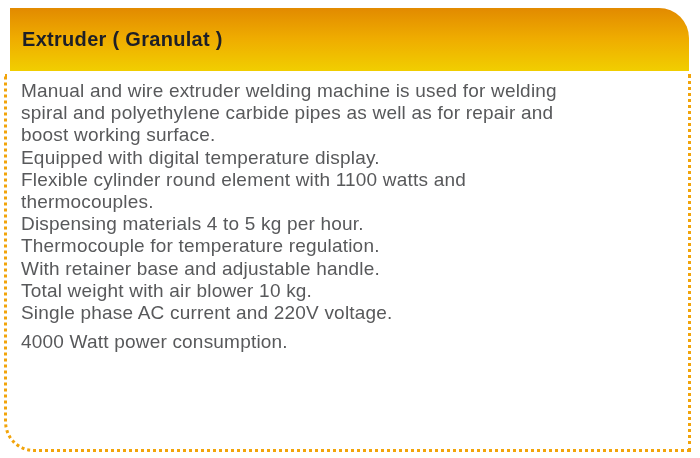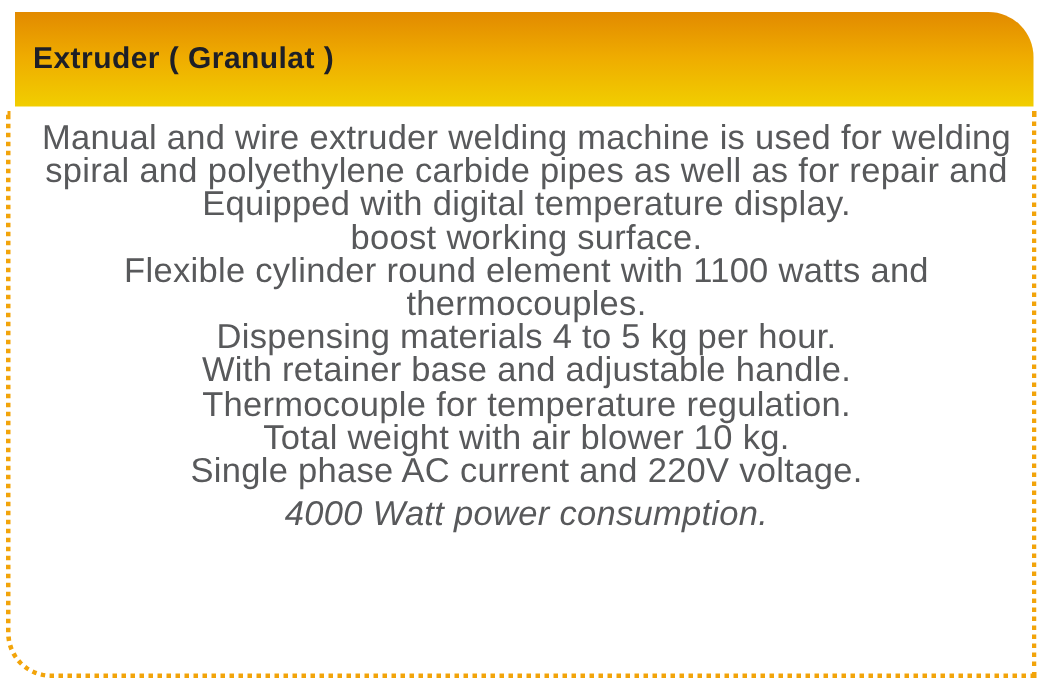--- a/index.html
+++ b/index.html
@@ -16,21 +16,20 @@
     width:700px;height:458px;
     background:var(--background);
     font-family:"Liberation Sans", sans-serif;
     overflow:hidden;
     position:relative;
   }
   .page{
     position:relative;
     width:700px;height:334px;
     background:var(--background);
-    text-align:center;
   }
   .title-bar{
     position:absolute;
     left:10px;top:8px;
     width:679px;height:63px;
     background:linear-gradient(180deg,
       var(--header-gradient-top) 0%,
       var(--header-gradient-mid) 48%,
       var(--header-gradient-bottom) 100%);
     border-radius:0 30px 0 0;
@@ -50,52 +49,51 @@
     width:687px;height:378px;
     box-sizing:border-box;
     border:3px dotted var(--dotted-border);
     border-top:none;
     border-radius:0 0 0 30px;
   }
   .spec-list{
     position:absolute;
     left:21px;top:80px;
     width:660px;
-    font-size:23px;
+    font-size:19px;
     line-height:22.2px;
     letter-spacing:0.2px;
     color:var(--body-text);
   }
   .spec-line{
     white-space:nowrap;
   }
   .spec-line.power{
     margin-top:7px;
-    font-style:italic;
   }
 </style>
 </head>
 <body>
 
 <div class="page">
 
   <div class="title-bar">
     <span class="page-title">Extruder ( Granulat )</span>
   </div>
 
   <div class="content-panel"></div>
 
   <div class="spec-list">
       <div class="spec-line">Manual and wire extruder welding machine is used for welding</div>
       <div class="spec-line">spiral and polyethylene carbide pipes as well as for repair and</div>
+      <div class="spec-line">boost working surface.</div>
       <div class="spec-line">Equipped with digital temperature display.</div>
-      <div class="spec-line">boost working surface.</div>
       <div class="spec-line">Flexible cylinder round element with 1100 watts and</div>
       <div class="spec-line">thermocouples.</div>
       <div class="spec-line">Dispensing materials 4 to 5 kg per hour.</div>
+      <div class="spec-line">Thermocouple for temperature regulation.</div>
       <div class="spec-line">With retainer base and adjustable handle.</div>
-      <div class="spec-line">Thermocouple for temperature regulation.</div>
       <div class="spec-line">Total weight with air blower 10 kg.</div>
       <div class="spec-line">Single phase AC current and 220V voltage.</div>
       <div class="spec-line power">4000 Watt power consumption.</div>
     </div>
 
 </div>
 
 </body></html>

